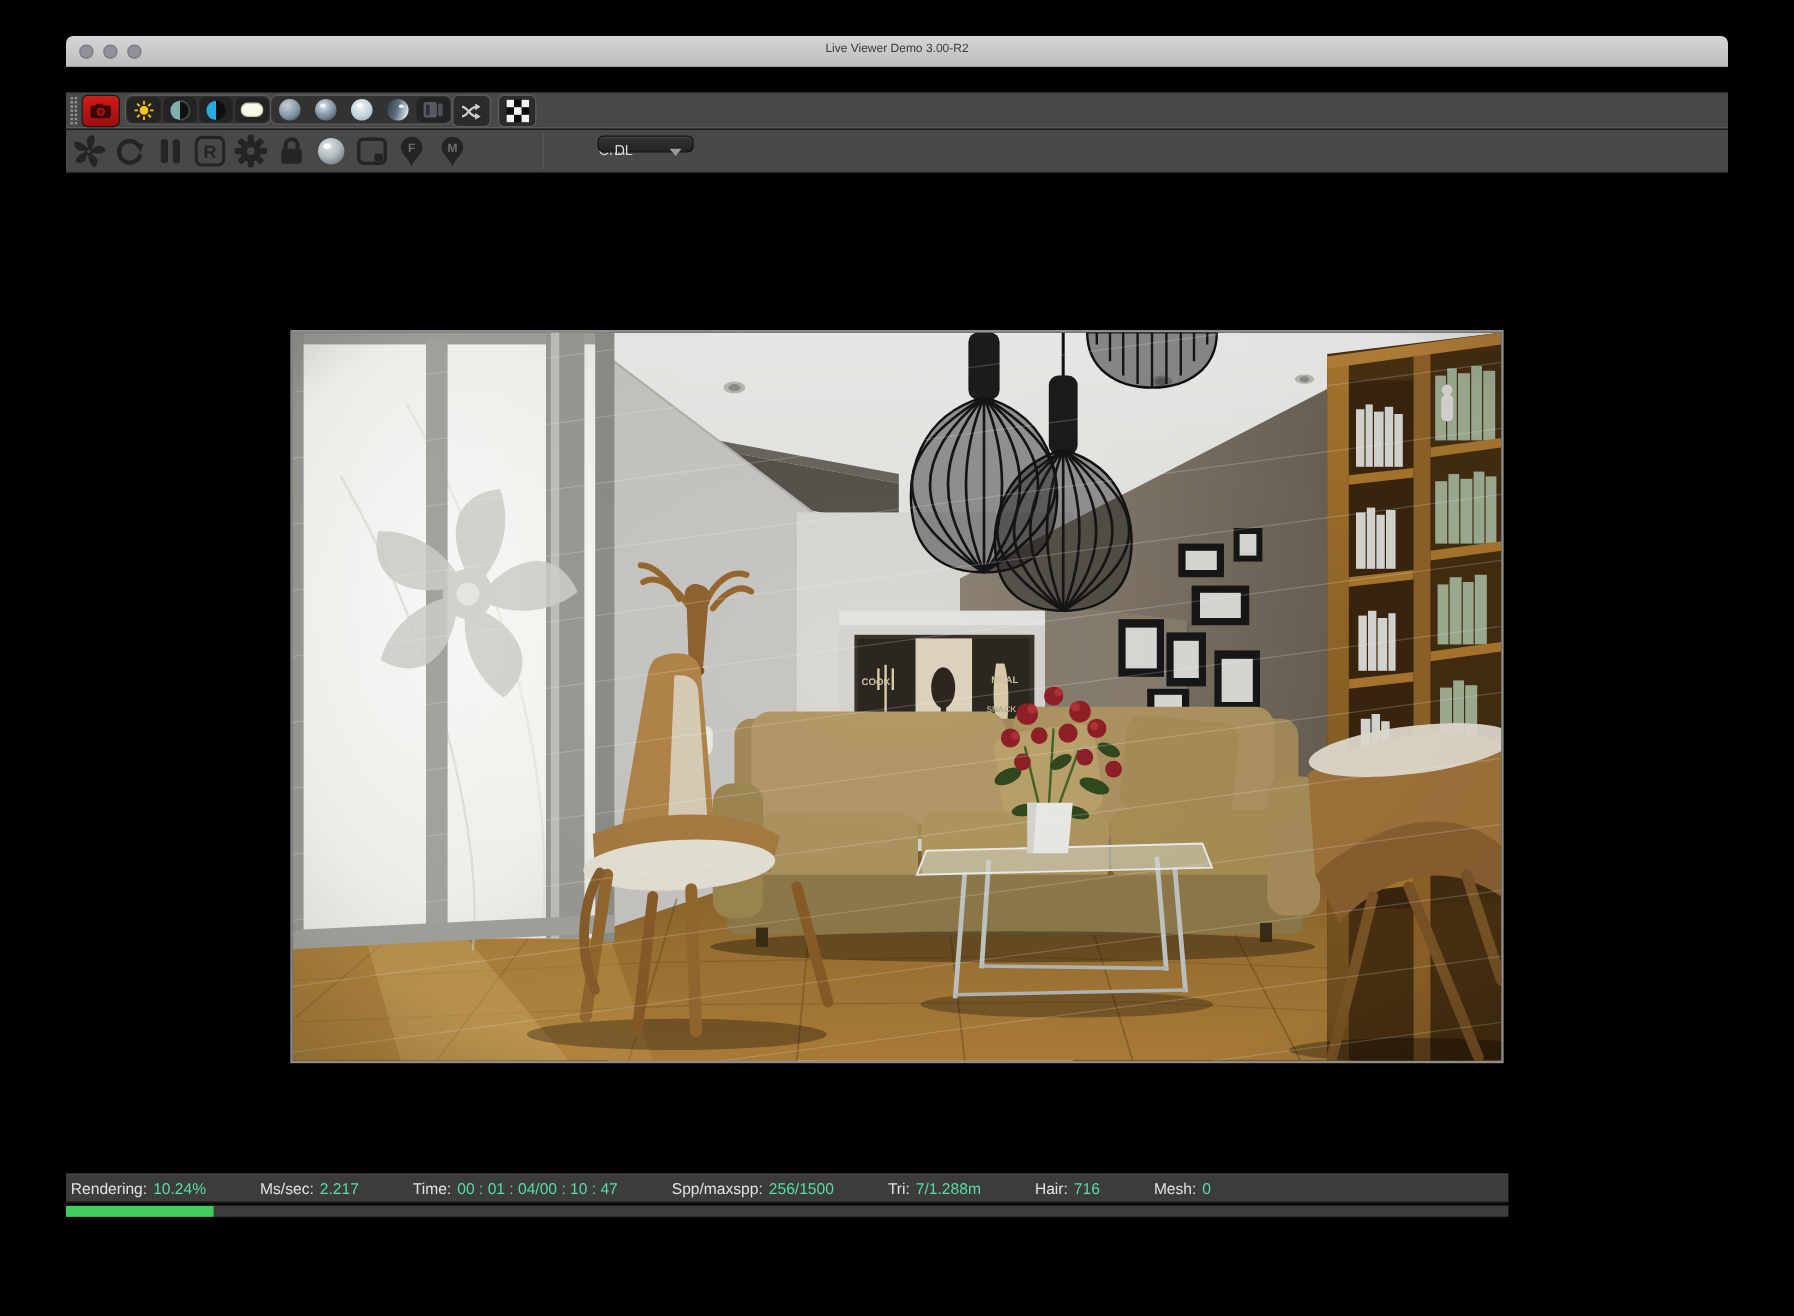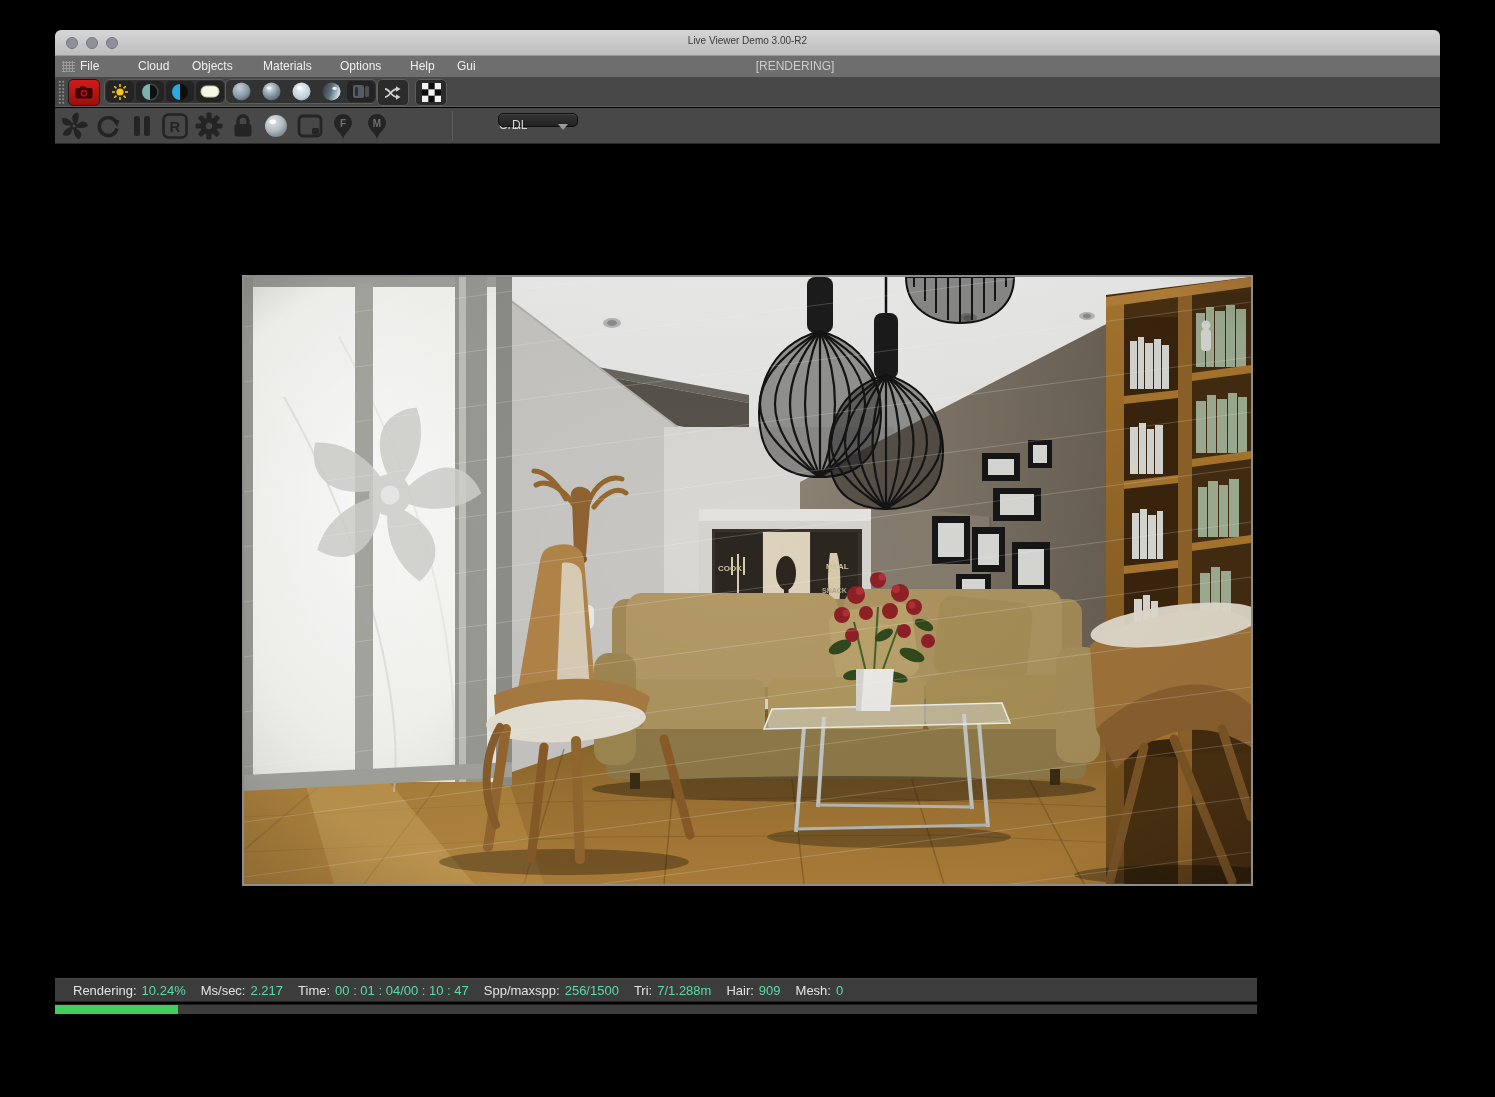--- a/index.html
+++ b/index.html
@@ -37,21 +37,21 @@
   .ddcaret{position:absolute;right:9px;top:10px;width:0;height:0;border-left:5px solid transparent;
     border-right:5px solid transparent;border-top:6px solid #9b9b9b;}
   
   .perf{position:absolute;left:3px;top:116px;font-size:13px;color:#e8751a;white-space:pre;}
   
   .viewport{position:absolute;left:187px;top:245px;width:1007px;height:607px;border:2px solid #8d8d8d;background:#101010;}
   .viewport svg{display:block;}
   
   .statusbar{position:absolute;left:0;top:948px;width:1202px;height:24px;background:#3c3c3c;
     border-top:1px solid #4a4a4a;border-bottom:1px solid #222;box-sizing:border-box;
-    display:flex;align-items:center;gap:15px;padding-left:18px;font-size:13px;}
+    display:flex;align-items:center;gap:45px;padding-left:4px;font-size:13px;}
   .sf{white-space:nowrap;}
   .sf .lab{color:#e2e2e2;}
   .sf .val{color:#57dda4;margin-left:5px;}
   .progress{position:absolute;left:0;top:974px;width:1202px;height:10px;background:#3d3d3d;border-top:1px solid #1c1c1c;box-sizing:border-box;}
   .progfill{height:100%;background:#40cf5a;}
 </style>
 </head>
 <body>
 
 <div id="screen">
@@ -59,31 +59,20 @@
 
   <div class="titlebar">
     <div class="lights">
       <span class="light"></span>
       <span class="light"></span>
       <span class="light"></span>
     </div>
     <div class="title">Live Viewer Demo 3.00-R2</div>
   </div>
 
-  <div class="menubar">
-    <span class="menugrip"></span>
-    <span class="menuitem" style="left:25px">File</span>
-    <span class="menuitem" style="left:83px">Cloud</span>
-    <span class="menuitem" style="left:137px">Objects</span>
-    <span class="menuitem" style="left:208px">Materials</span>
-    <span class="menuitem" style="left:285px">Options</span>
-    <span class="menuitem" style="left:355px">Help</span>
-    <span class="menuitem" style="left:402px">Gui</span>
-    <span class="rendering">[RENDERING]</span>
-  </div>
 
   <div class="tb1">
     <span class="grip"></span>
     <div class="solo btn" style="left:13px;width:30px;background:linear-gradient(#d21a1a,#9c0f0f);border:1px solid #1b1b1b">
       <svg width="18" height="13" viewBox="0 0 18 13">
         <rect x="0.5" y="2" width="17" height="10.5" rx="2" fill="#3c0606"></rect>
         <rect x="5" y="0.5" width="6" height="3" rx="1" fill="#3c0606"></rect>
         <circle cx="9" cy="7.2" r="3.4" fill="#b01212"></circle>
         <circle cx="9" cy="7.2" r="1.7" fill="#3c0606"></circle>
       </svg>
@@ -692,21 +681,21 @@
       <rect x="0" y="0" width="1007" height="607" fill="url(#vig)"></rect>
     </svg>
   </div>
 
   <div class="statusbar">
     <span class="sf"><span class="lab">Rendering:</span><span class="val">10.24%</span></span>
     <span class="sf"><span class="lab">Ms/sec:</span><span class="val">2.217</span></span>
     <span class="sf"><span class="lab">Time:</span><span class="val">00 : 01 : 04/00 : 10 : 47</span></span>
     <span class="sf"><span class="lab">Spp/maxspp:</span><span class="val">256/1500</span></span>
     <span class="sf"><span class="lab">Tri:</span><span class="val">7/1.288m</span></span>
-    <span class="sf"><span class="lab">Hair:</span><span class="val">909</span></span>
+    <span class="sf"><span class="lab">Hair:</span><span class="val">716</span></span>
     <span class="sf"><span class="lab">Mesh:</span><span class="val">0</span></span>
   </div>
   <div class="progress">
     <div class="progfill" style="width: 10.24%;"></div>
   </div>
 
 </div>
 </div>
 
 </body></html>

